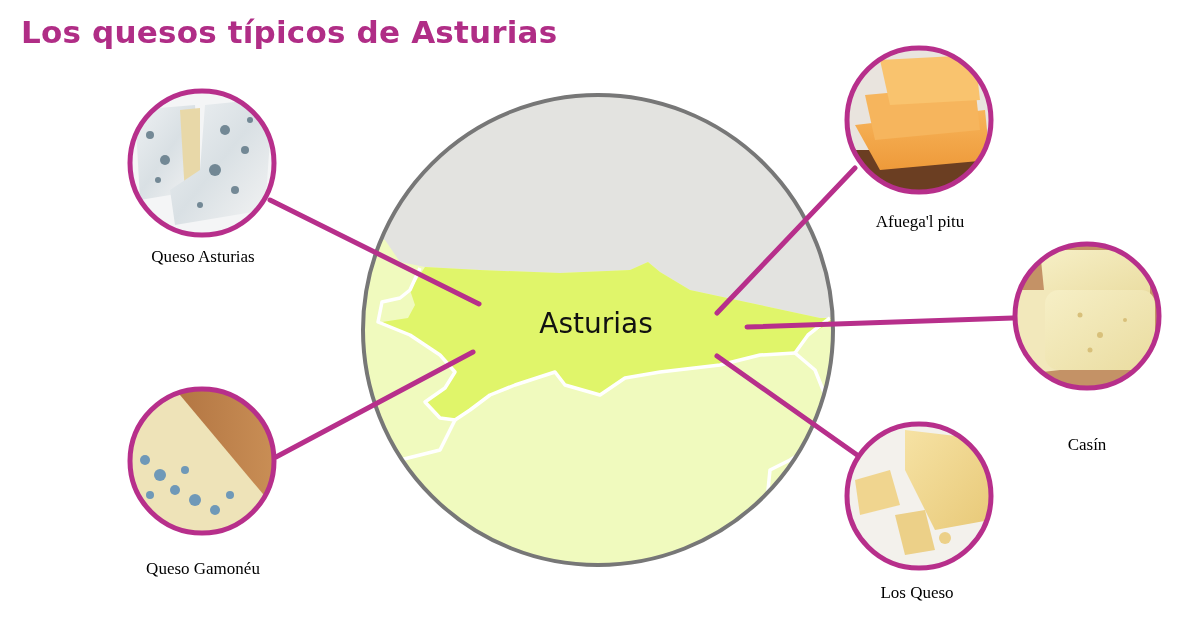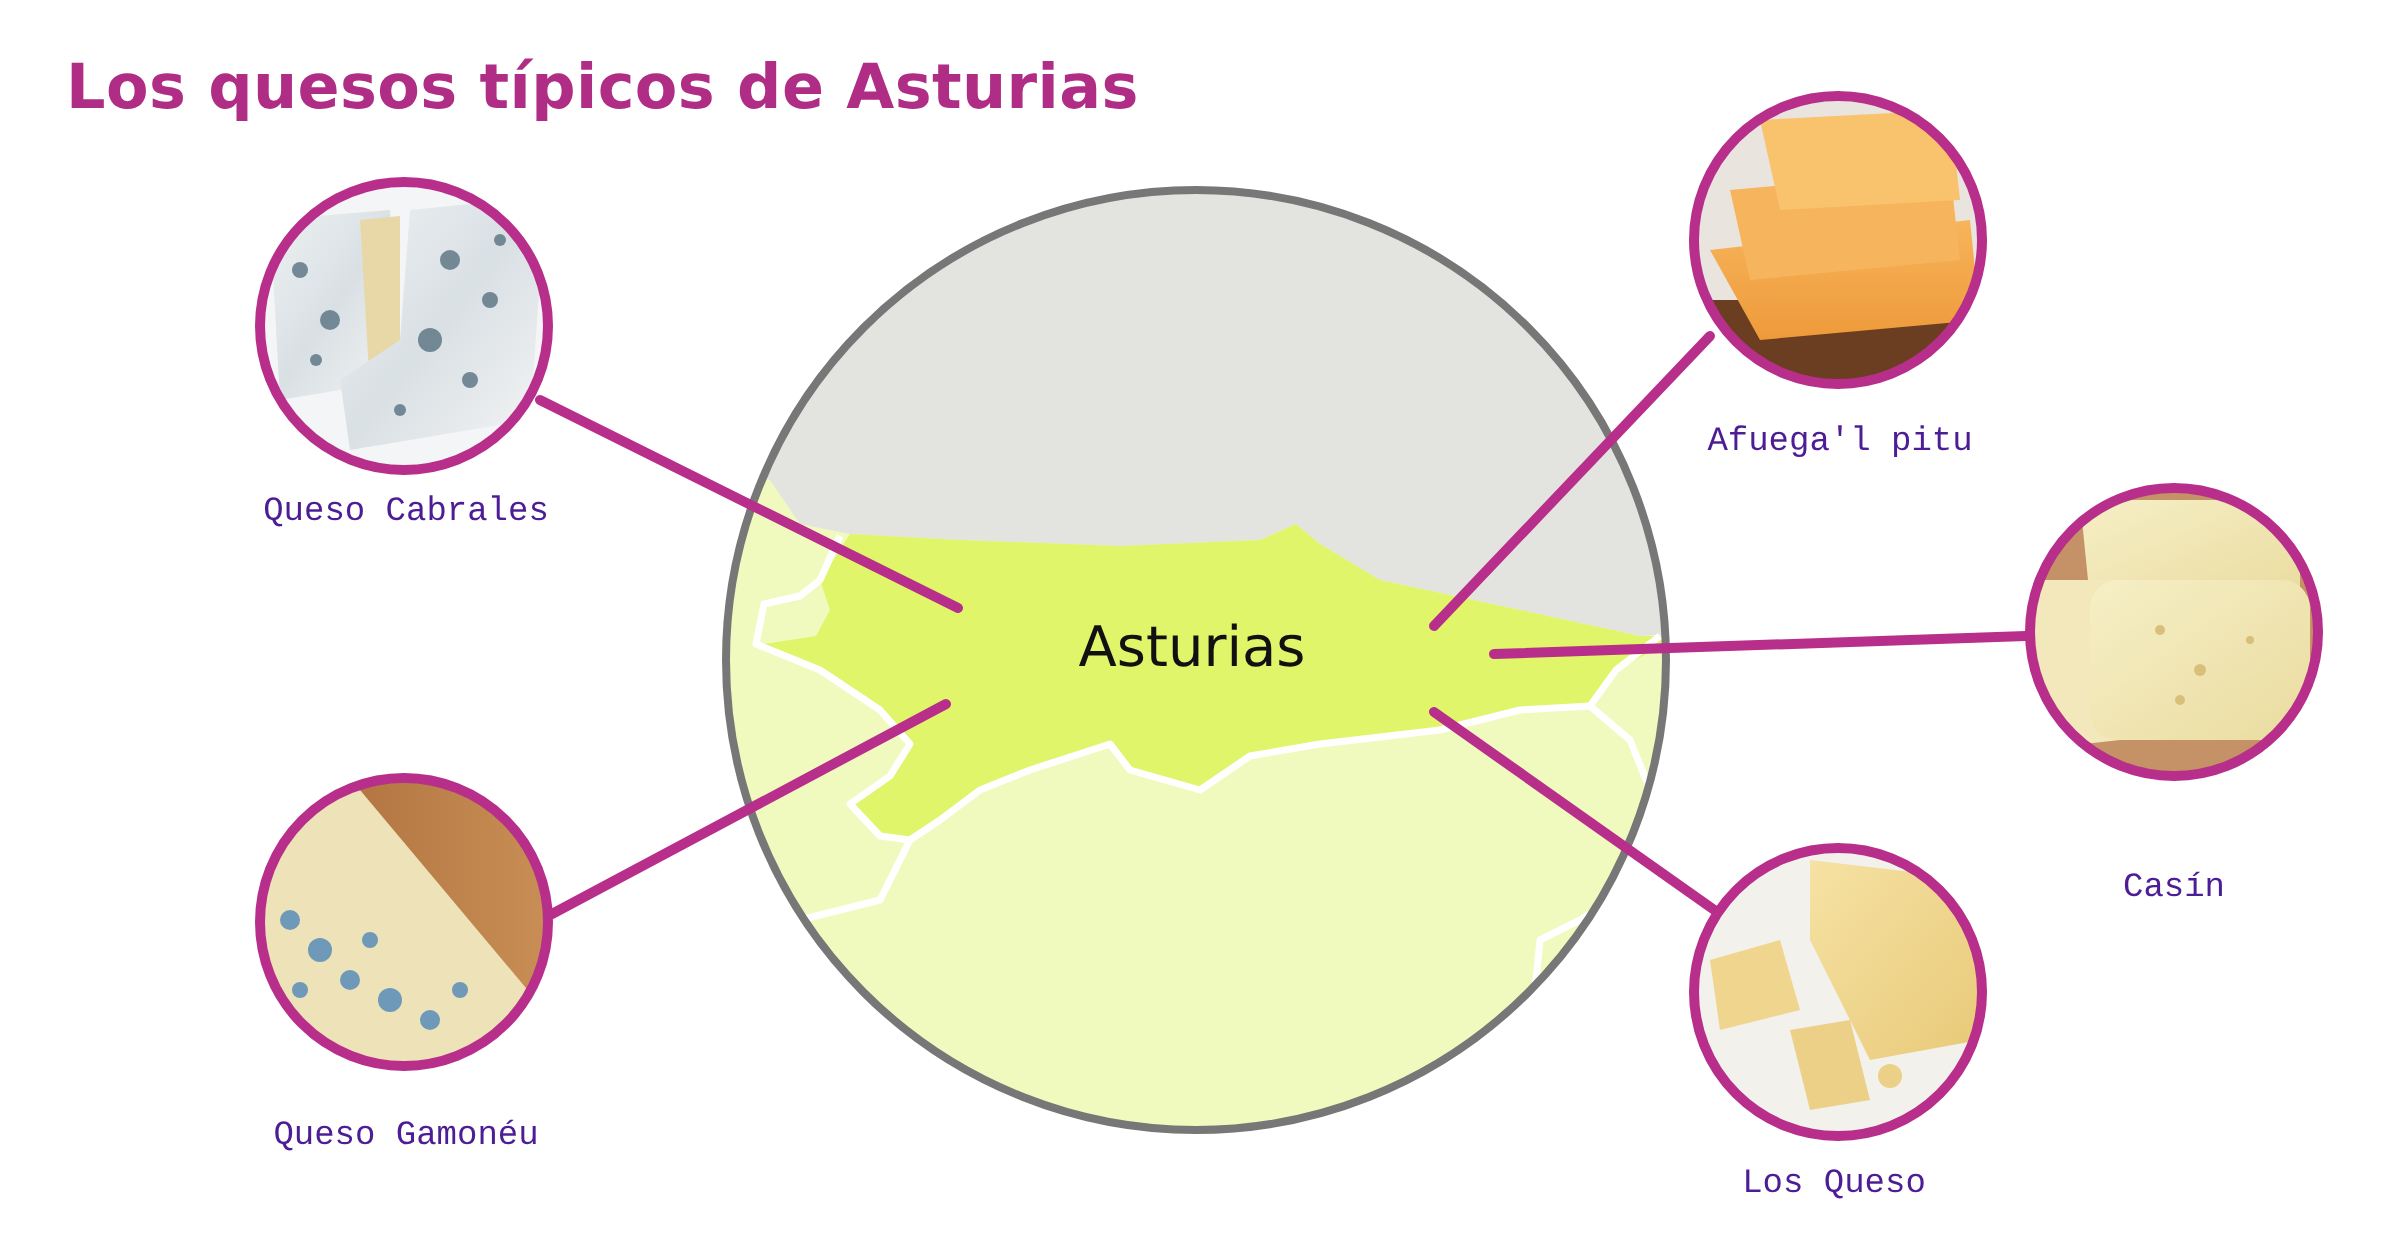--- a/index.html
+++ b/index.html
@@ -1,23 +1,23 @@
 <!DOCTYPE html>
 <html><head>
 <meta charset="utf-8">
 <style>
   html, body { margin: 0; padding: 0; background: #ffffff; }
   body { width: 1200px; height: 627px; position: relative; overflow: hidden;
          font-family: "DejaVu Sans", "Liberation Sans", sans-serif; }
-  .title { position: absolute; left: 17px; top: 10px; margin: 16px;
+  .title { position: absolute; left: 17px; top: 10px; margin: 4px;
            font-family: "DejaVu Sans", sans-serif; font-weight: bold;
            font-size: 31px; color: #b02d86; letter-spacing: 0.2px; }
   svg.diagram { position: absolute; left: 0; top: 0; }
-  .label { position: absolute; font-family: Liberation Mono, monospace;
-           font-size: 17px; color: #4c1d95; white-space: nowrap;
+  .label { position: absolute; font-family: Liberation Serif, serif;
+           font-size: 17px; color: #000000; white-space: nowrap;
            transform: translateX(-50%); }
   .map-label { position: absolute; left: 596px; top: 307px; transform: translateX(-50%);
                font-family: "DejaVu Sans", sans-serif; font-size: 28px; color: #111111; white-space: nowrap; }
 </style>
 </head>
 <body>
 
 <h1 class="title">Los quesos típicos de Asturias</h1>
 
 <svg class="diagram" width="1200" height="627" viewBox="0 0 1200 627">
@@ -164,17 +164,17 @@
       <path d="M855,480 L890,470 L900,505 L860,515 Z" fill="#f0d58f"></path>
       <path d="M895,515 L925,510 L935,550 L905,555 Z" fill="#ecd088"></path>
       <circle cx="945" cy="538" r="6" fill="#ecd088"></circle>
     </g>
     <circle cx="919" cy="496" r="72" fill="none" stroke="#b72f8b" stroke-width="5"></circle>
   </g>
 </svg>
 
 <div class="map-label">Asturias</div>
 
-<div class="label" style="left:203px; top:247px;">Queso Cabrales</div>
+<div class="label" style="left:203px; top:247px;">Queso Asturias</div>
 <div class="label" style="left:203px; top:559px;text-align:right;">Queso Gamonéu</div>
 <div class="label" style="left:920px; top:212px;">Afuega'l pitu</div>
 <div class="label" style="left:1087px; top:403px;margin-top:32px;">Casín</div>
 <div class="label" style="left:917px; top:583px;">Los Queso</div>
 
 </body></html>

